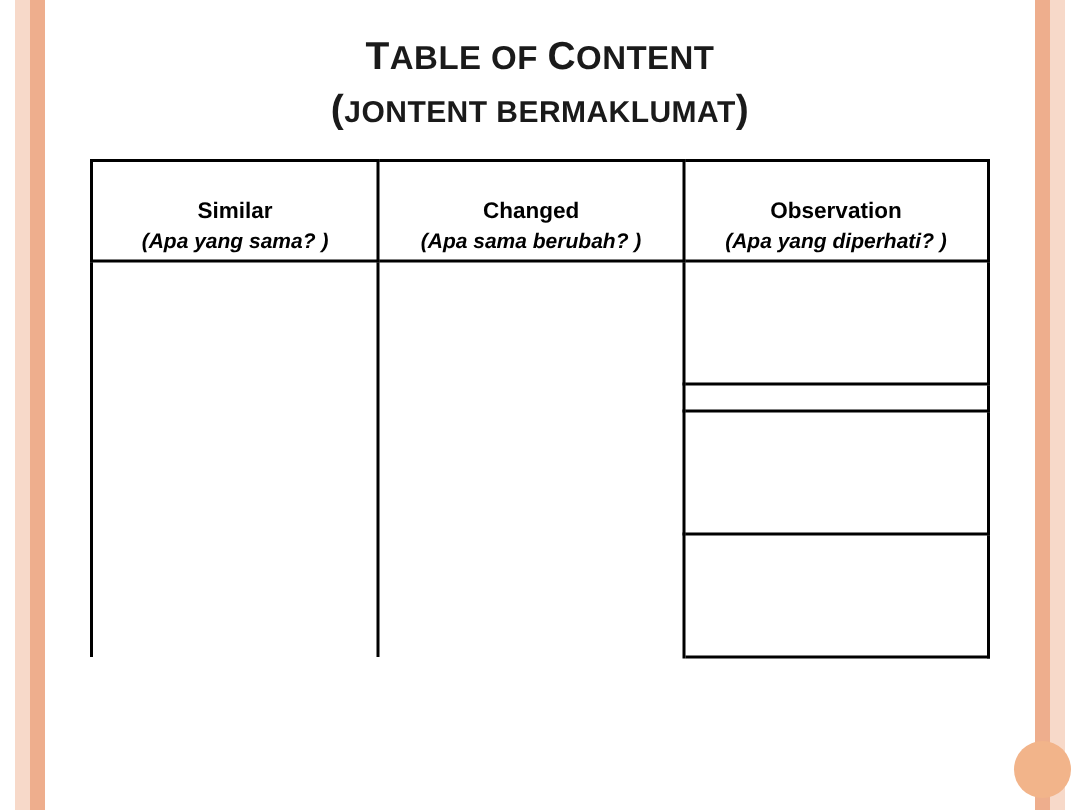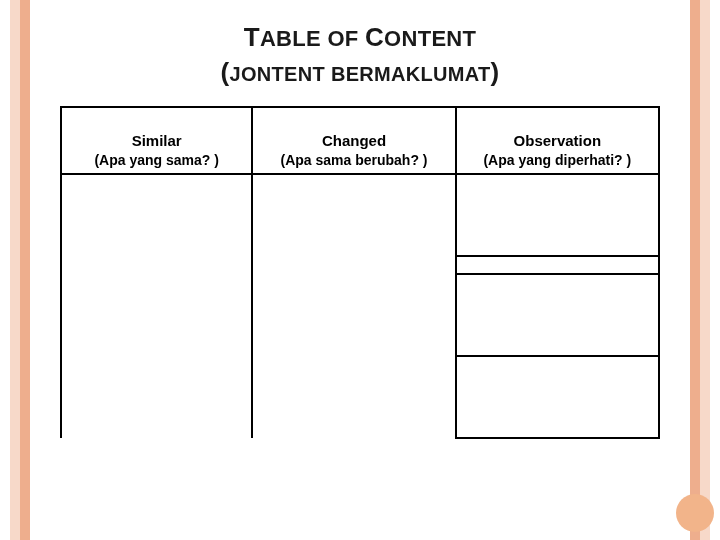--- a/index.html
+++ b/index.html
@@ -62,20 +62,21 @@
   }
   table.toc th {
     font-size: 15px;
     font-weight: bold;
     padding: 23px 4px 4px 4px;
     line-height: 1.3;
     height: 48px;
     vertical-align: middle;
   }
   table.toc th .sub {
+    font-style: italic;
     font-weight: bold;
     font-size: 14px;
     display: block;
   }
   col.c-sim { width: 32%; }
   col.c-chg { width: 34%; }
   col.c-obs { width: 34%; }
 
   tr.obs-only td.spacer {
     border-top: none;

